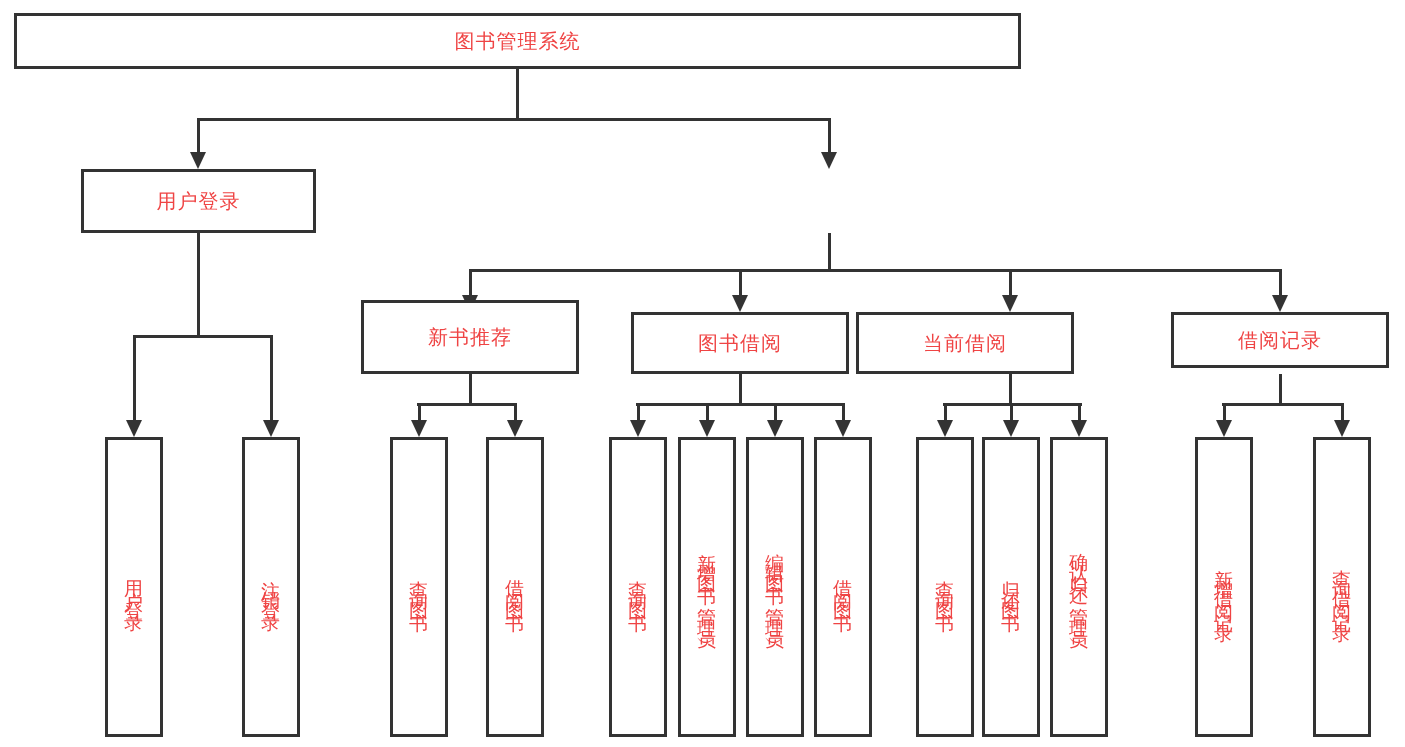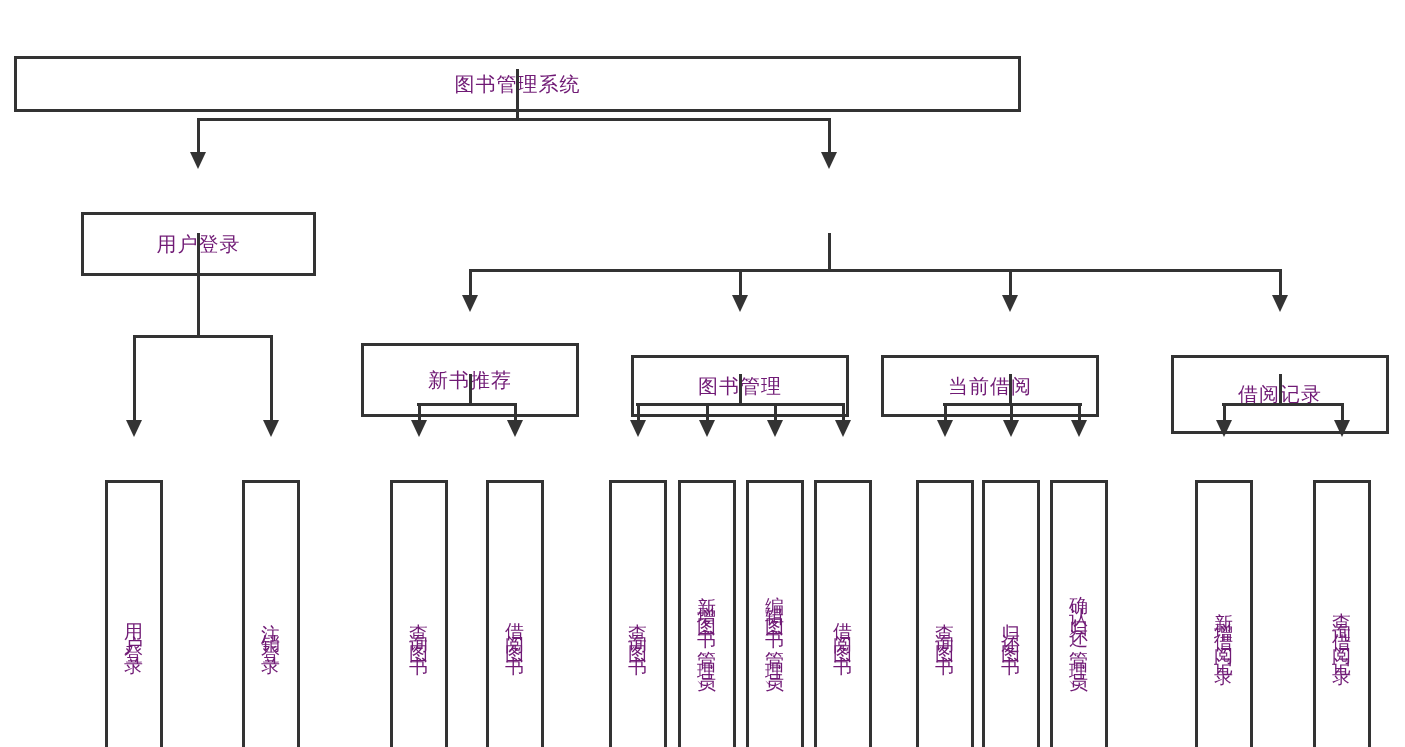--- a/index.html
+++ b/index.html
@@ -13,22 +13,21 @@
     --line: #333333;
   }
   .box {
     position: absolute;
     box-sizing: border-box;
     border: 3px solid var(--line);
     background: #ffffff;
     display: flex;
     align-items: center;
     justify-content: center;
-    color: #701a75;
-    margin-top: 43px;
+    color: #ef4444;
   }
   .hlabel { font-size: 20px; letter-spacing: 1px; }
   .leaf span {
     writing-mode: vertical-lr;
     text-orientation: mixed;
     font-size: 19px;
     letter-spacing: 11px;
     line-height: 1;
     white-space: nowrap;
   }
@@ -90,26 +89,26 @@
   <div class="v" style="left:1279px; top:269px; height:27px;"></div>
   <div class="arrow" style="left:462px; top:295px;"></div>
   <div class="arrow" style="left:732px; top:295px;"></div>
   <div class="arrow" style="left:1002px; top:295px;"></div>
   <div class="arrow" style="left:1272px; top:295px;"></div>
 
   <div class="box hlabel" style="left:361px; top:300px; width:218px; height:74px;font-family:Liberation Serif, serif;">
     <span>新书推荐</span>
   </div>
   <div class="box hlabel" style="left:631px; top:312px; width:218px; height:62px;">
-    <span>图书管理</span>
+    <span>图书借阅</span>
   </div>
-  <div class="box hlabel" style="left:881px; top:312px; width:218px; height:62px;">
+  <div class="box hlabel" style="left:856px; top:312px; width:218px; height:62px;">
     <span>当前借阅</span>
   </div>
-  <div class="box hlabel" style="left:1171px; top:312px; width:218px; height:79px;">
+  <div class="box hlabel" style="left:1171px; top:312px; width:218px; height:56px;">
     <span>借阅记录</span>
   </div>
 
   <div class="v" style="left:469px; top:374px; height:31px;"></div>
   <div class="h" style="left:417px; top:403px; width:100px;"></div>
   <div class="v" style="left:418px; top:403px; height:17px;"></div>
   <div class="v" style="left:514px; top:403px; height:17px;"></div>
   <div class="arrow" style="left:411px; top:420px;"></div>
   <div class="arrow" style="left:507px; top:420px;"></div>
 

